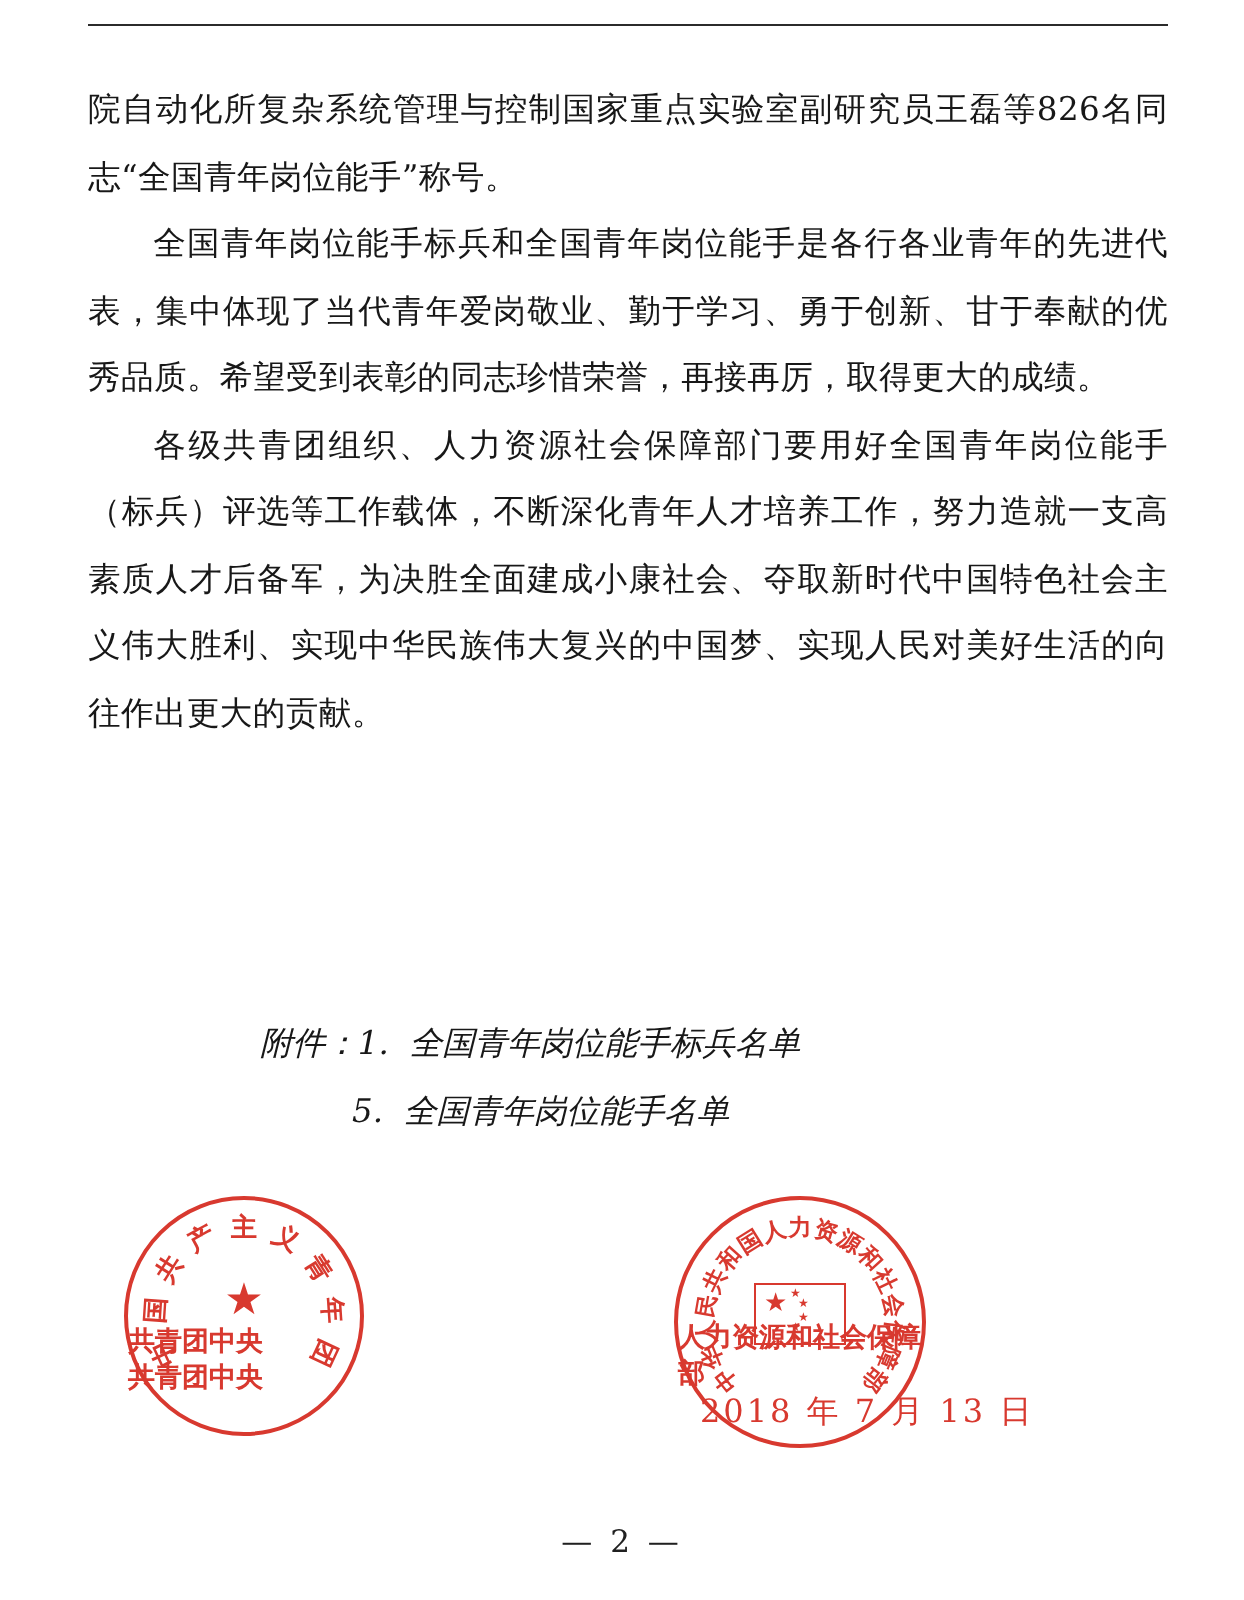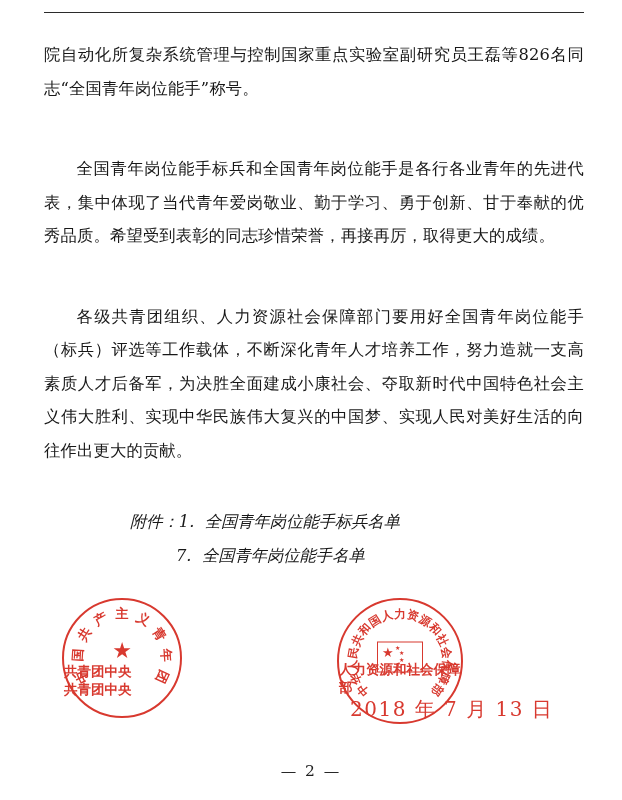--- a/index.html
+++ b/index.html
@@ -40,21 +40,20 @@
     text-justify: inter-ideograph;
     letter-spacing: 0.2px;
     color: #181818;
   }
   .body-text p {
     margin: 0;
     text-indent: 0;
   }
   .body-text p.indent {
     text-indent: 2em;
-    margin-top: 47px;
   }
   .attach {
     position: absolute;
     left: 44px;
     top: 505px;
     width: 540px;
     font-size: 16.3px;
     line-height: 33.5px;
     color: #181818;
     font-style: italic;
@@ -150,21 +149,21 @@
   }
   .flag .s1 { left: 17px; top: 2px; }
   .flag .s2 { left: 21px; top: 7px; }
   .flag .s3 { left: 21px; top: 14px; }
   .flag .s4 { left: 17px; top: 19px; }
 
   .seal-date {
     position: absolute;
     left: 350px;
     top: 696px;
-    font-size: 20px;
+    font-size: 16px;
     letter-spacing: 1.5px;
     color: #d8392f;
     white-space: pre;
   }
 
   .page-number {
     position: absolute;
     left: 0;
     width: 622px;
     top: 762px;
@@ -182,21 +181,21 @@
   <div class="rule"></div>
 
   <div class="body-text">
     <p>院自动化所复杂系统管理与控制国家重点实验室副研究员王磊等826名同志“全国青年岗位能手”称号。</p>
     <p class="indent">全国青年岗位能手标兵和全国青年岗位能手是各行各业青年的先进代表，集中体现了当代青年爱岗敬业、勤于学习、勇于创新、甘于奉献的优秀品质。希望受到表彰的同志珍惜荣誉，再接再厉，取得更大的成绩。</p>
     <p class="indent">各级共青团组织、人力资源社会保障部门要用好全国青年岗位能手（标兵）评选等工作载体，不断深化青年人才培养工作，努力造就一支高素质人才后备军，为决胜全面建成小康社会、夺取新时代中国特色社会主义伟大胜利、实现中华民族伟大复兴的中国梦、实现人民对美好生活的向往作出更大的贡献。</p>
   </div>
 
   <div class="attach">
     <span class="line l1">附件：1.  全国青年岗位能手标兵名单</span>
-    <span class="line l2">7.  全国青年岗位能手名单</span>
+    <span class="line l2">5.  全国青年岗位能手名单</span>
   </div>
 
   <div class="seal seal-left">
     <div class="seal-inner">
       <div class="arc-text" id="arc-left">
           <span style="font-size: 13px; transform: rotate(-115deg) translate(0px, -44px) rotate(0deg) translate(-50%, -50%);">中</span>
           <span style="font-size: 13px; transform: rotate(-86.25deg) translate(0px, -44px) rotate(0deg) translate(-50%, -50%);">国</span>
           <span style="font-size: 13px; transform: rotate(-57.5deg) translate(0px, -44px) rotate(0deg) translate(-50%, -50%);">共</span>
           <span style="font-size: 13px; transform: rotate(-28.75deg) translate(0px, -44px) rotate(0deg) translate(-50%, -50%);">产</span>
           <span style="font-size: 13px; transform: rotate(0deg) translate(0px, -44px) rotate(0deg) translate(-50%, -50%);">主</span>

